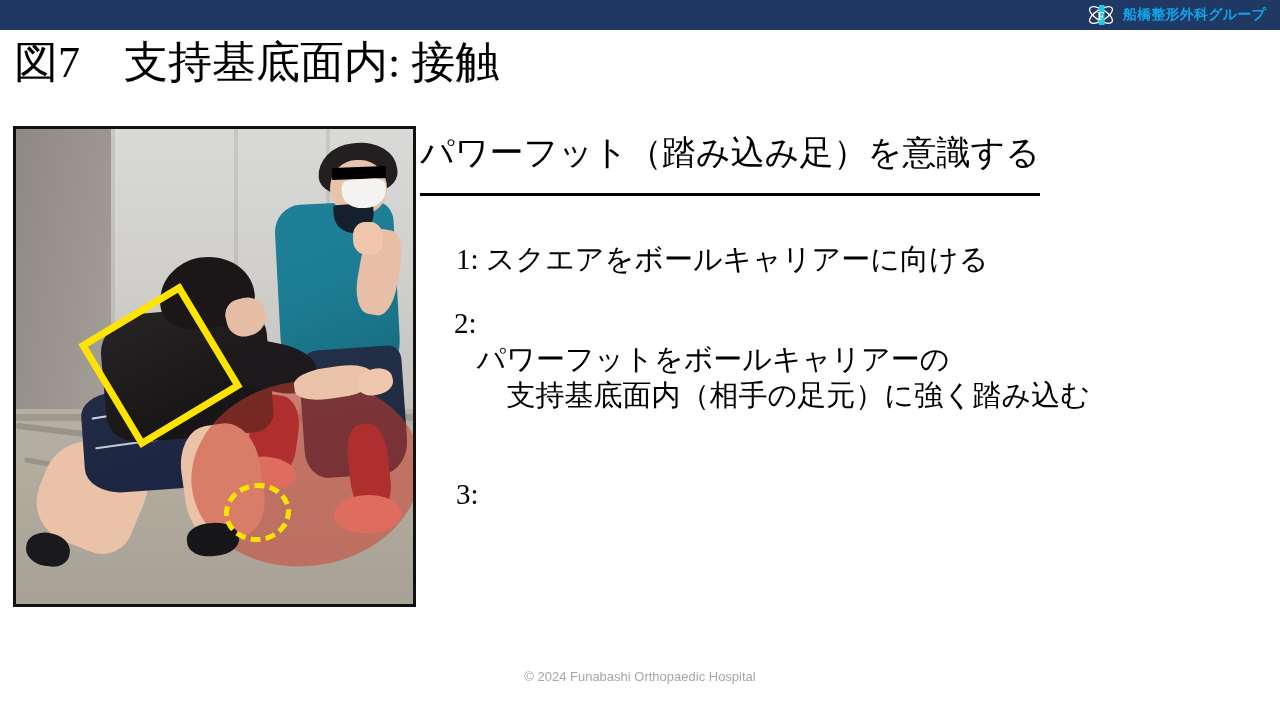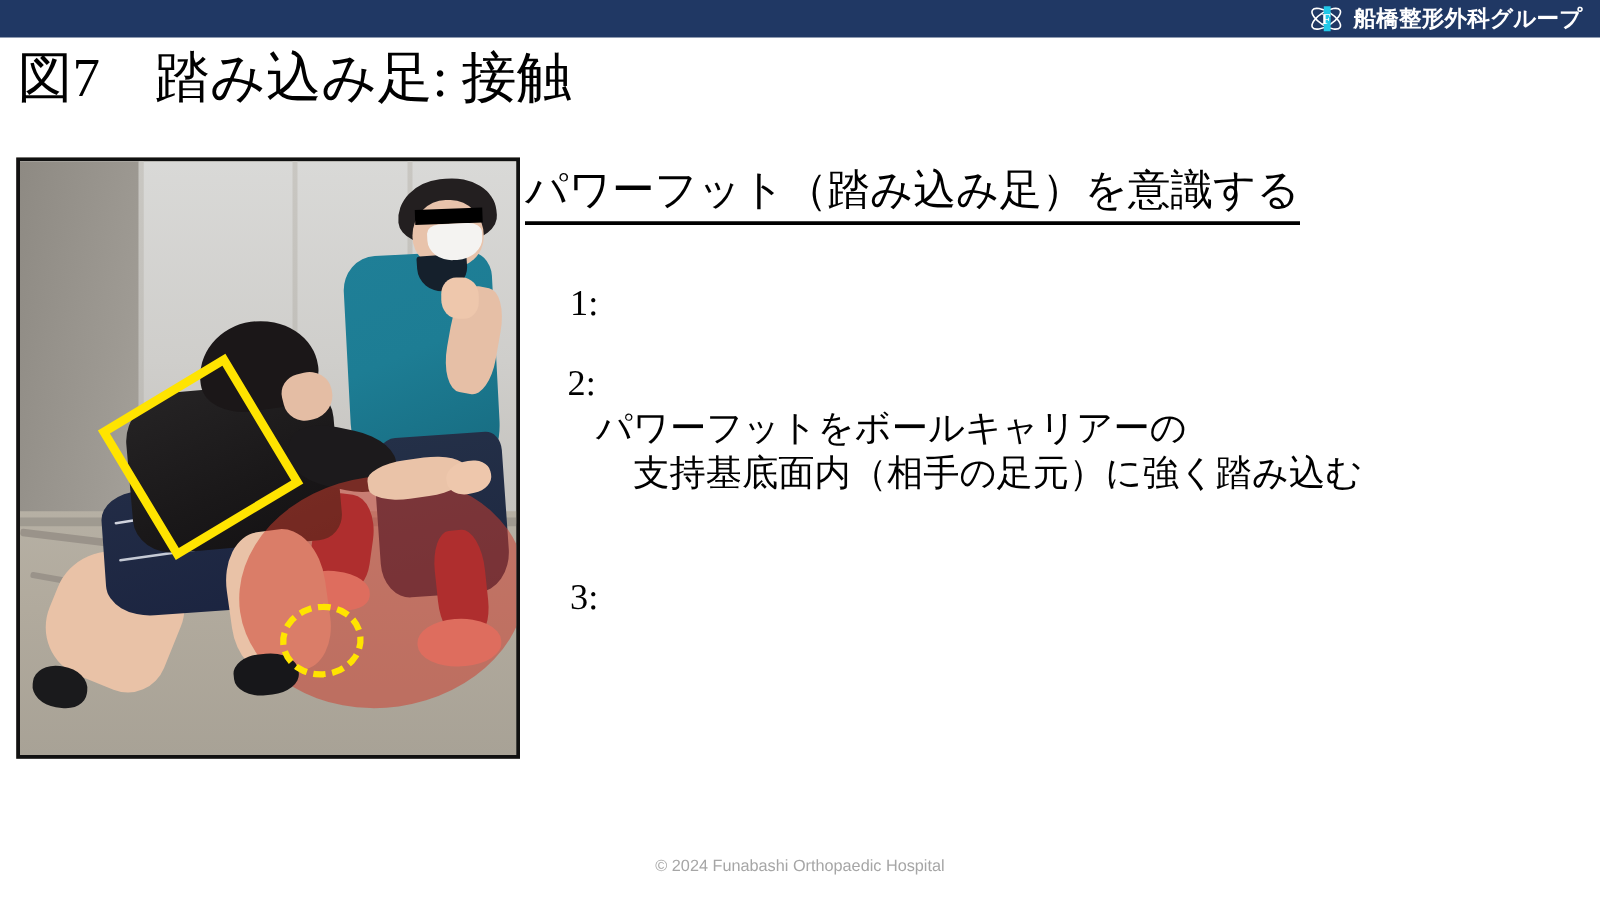--- a/index.html
+++ b/index.html
@@ -29,22 +29,22 @@
     padding-right: 14px;
     box-sizing: border-box;
   }
   .brand-logo {
     width: 30px;
     height: 24px;
     margin-right: 7px;
     flex: 0 0 auto;
   }
   .brand-name {
-    color: #ffffff;
-    font-size: 18px;
+    color: #0ea5e9;
+    font-size: 14px;
     font-weight: 700;
     letter-spacing: 0.2px;
     white-space: nowrap;
   }
 
   
   .slide-title {
     position: absolute;
     left: 14px;
     top: 38px;
@@ -370,21 +370,21 @@
     width: 848px;
   }
   .lead-heading {
     font-family: "Liberation Serif", "DejaVu Serif", serif;
     font-size: 34px;
     line-height: 1.25;
     color: #000000;
     white-space: nowrap;
     display: inline-block;
     border-bottom: 3px solid #000000;
-    padding-bottom: 2px;
+    padding-bottom: 18px;
   }
   .step-list {
     margin: 0;
     padding: 0;
     list-style: none;
   }
   .step-item {
     display: flex;
     align-items: flex-start;
     font-family: "Liberation Serif", "DejaVu Serif", serif;
@@ -404,21 +404,21 @@
   .step-1 { margin-top: 45px; padding-left: 36px; }
   .step-2 { margin-top: 28px; padding-left: 34px; }
   .step-3 { margin-top: 26px; padding-left: 36px; }
   .step-2 .step-text { text-indent: 0; font-family: Liberation Serif, serif; }
   .step-2 .step-text .cont-line { display: block; padding-left: 30px; text-align: center; }
 
   
   .footer-copyright {
     position: absolute;
     left: 0;
-    top: 685px;
+    top: 669px;
     width: 1280px;
     text-align: center;
     font-size: 13px;
     color: #a6a6a6;
     font-family: "Liberation Sans", "DejaVu Sans", sans-serif;
   }
 </style>
 </head>
 <body>
 
@@ -427,21 +427,21 @@
     <svg viewBox="0 0 60 48" width="30" height="24" aria-hidden="true">
       <ellipse cx="30" cy="24" rx="26" ry="11" fill="none" stroke="#ffffff" stroke-width="2.6" transform="rotate(32 30 24)"></ellipse>
       <ellipse cx="30" cy="24" rx="26" ry="11" fill="none" stroke="#ffffff" stroke-width="2.6" transform="rotate(-32 30 24)"></ellipse>
       <rect x="26" y="4" width="11" height="40" fill="#22c8e8"></rect>
       <text x="30" y="33" font-family="Liberation Serif, serif" font-size="24" font-weight="700" fill="#ffffff" text-anchor="middle">F</text>
     </svg>
   </span>
   <span class="brand-name">船橋整形外科グループ</span>
 </div>
 
-<div class="slide-title">図7　踏み込み足: 接触</div>
+<div class="slide-title">図7　支持基底面内: 接触</div>
 
 <div class="photo-frame">
   <div class="photo-canvas">
 
     <div class="wall"></div>
     <div class="wall-left-panel"></div>
     <div class="wall-seam" style="left:24%"></div>
     <div class="wall-seam" style="left:55%"></div>
     <div class="wall-seam" style="left:78%"></div>
     <div class="floor"></div>
@@ -488,20 +488,21 @@
 </div>
 
 <div class="content-col">
 
   <div class="lead-heading">パワーフット（踏み込み足）を意識する</div>
 
   <ul class="step-list">
 
     <li class="step-item step-1">
       <span class="step-num">1: </span>
+      <span class="step-text">スクエアをボールキャリアーに向ける</span>
     </li>
 
     <li class="step-item step-2">
       <span class="step-num">2:</span>
       <span class="step-text">
         <span>パワーフットをボールキャリアーの</span>
         <span class="cont-line">支持基底面内（相手の足元）に強く踏み込む</span>
       </span>
     </li>
 

